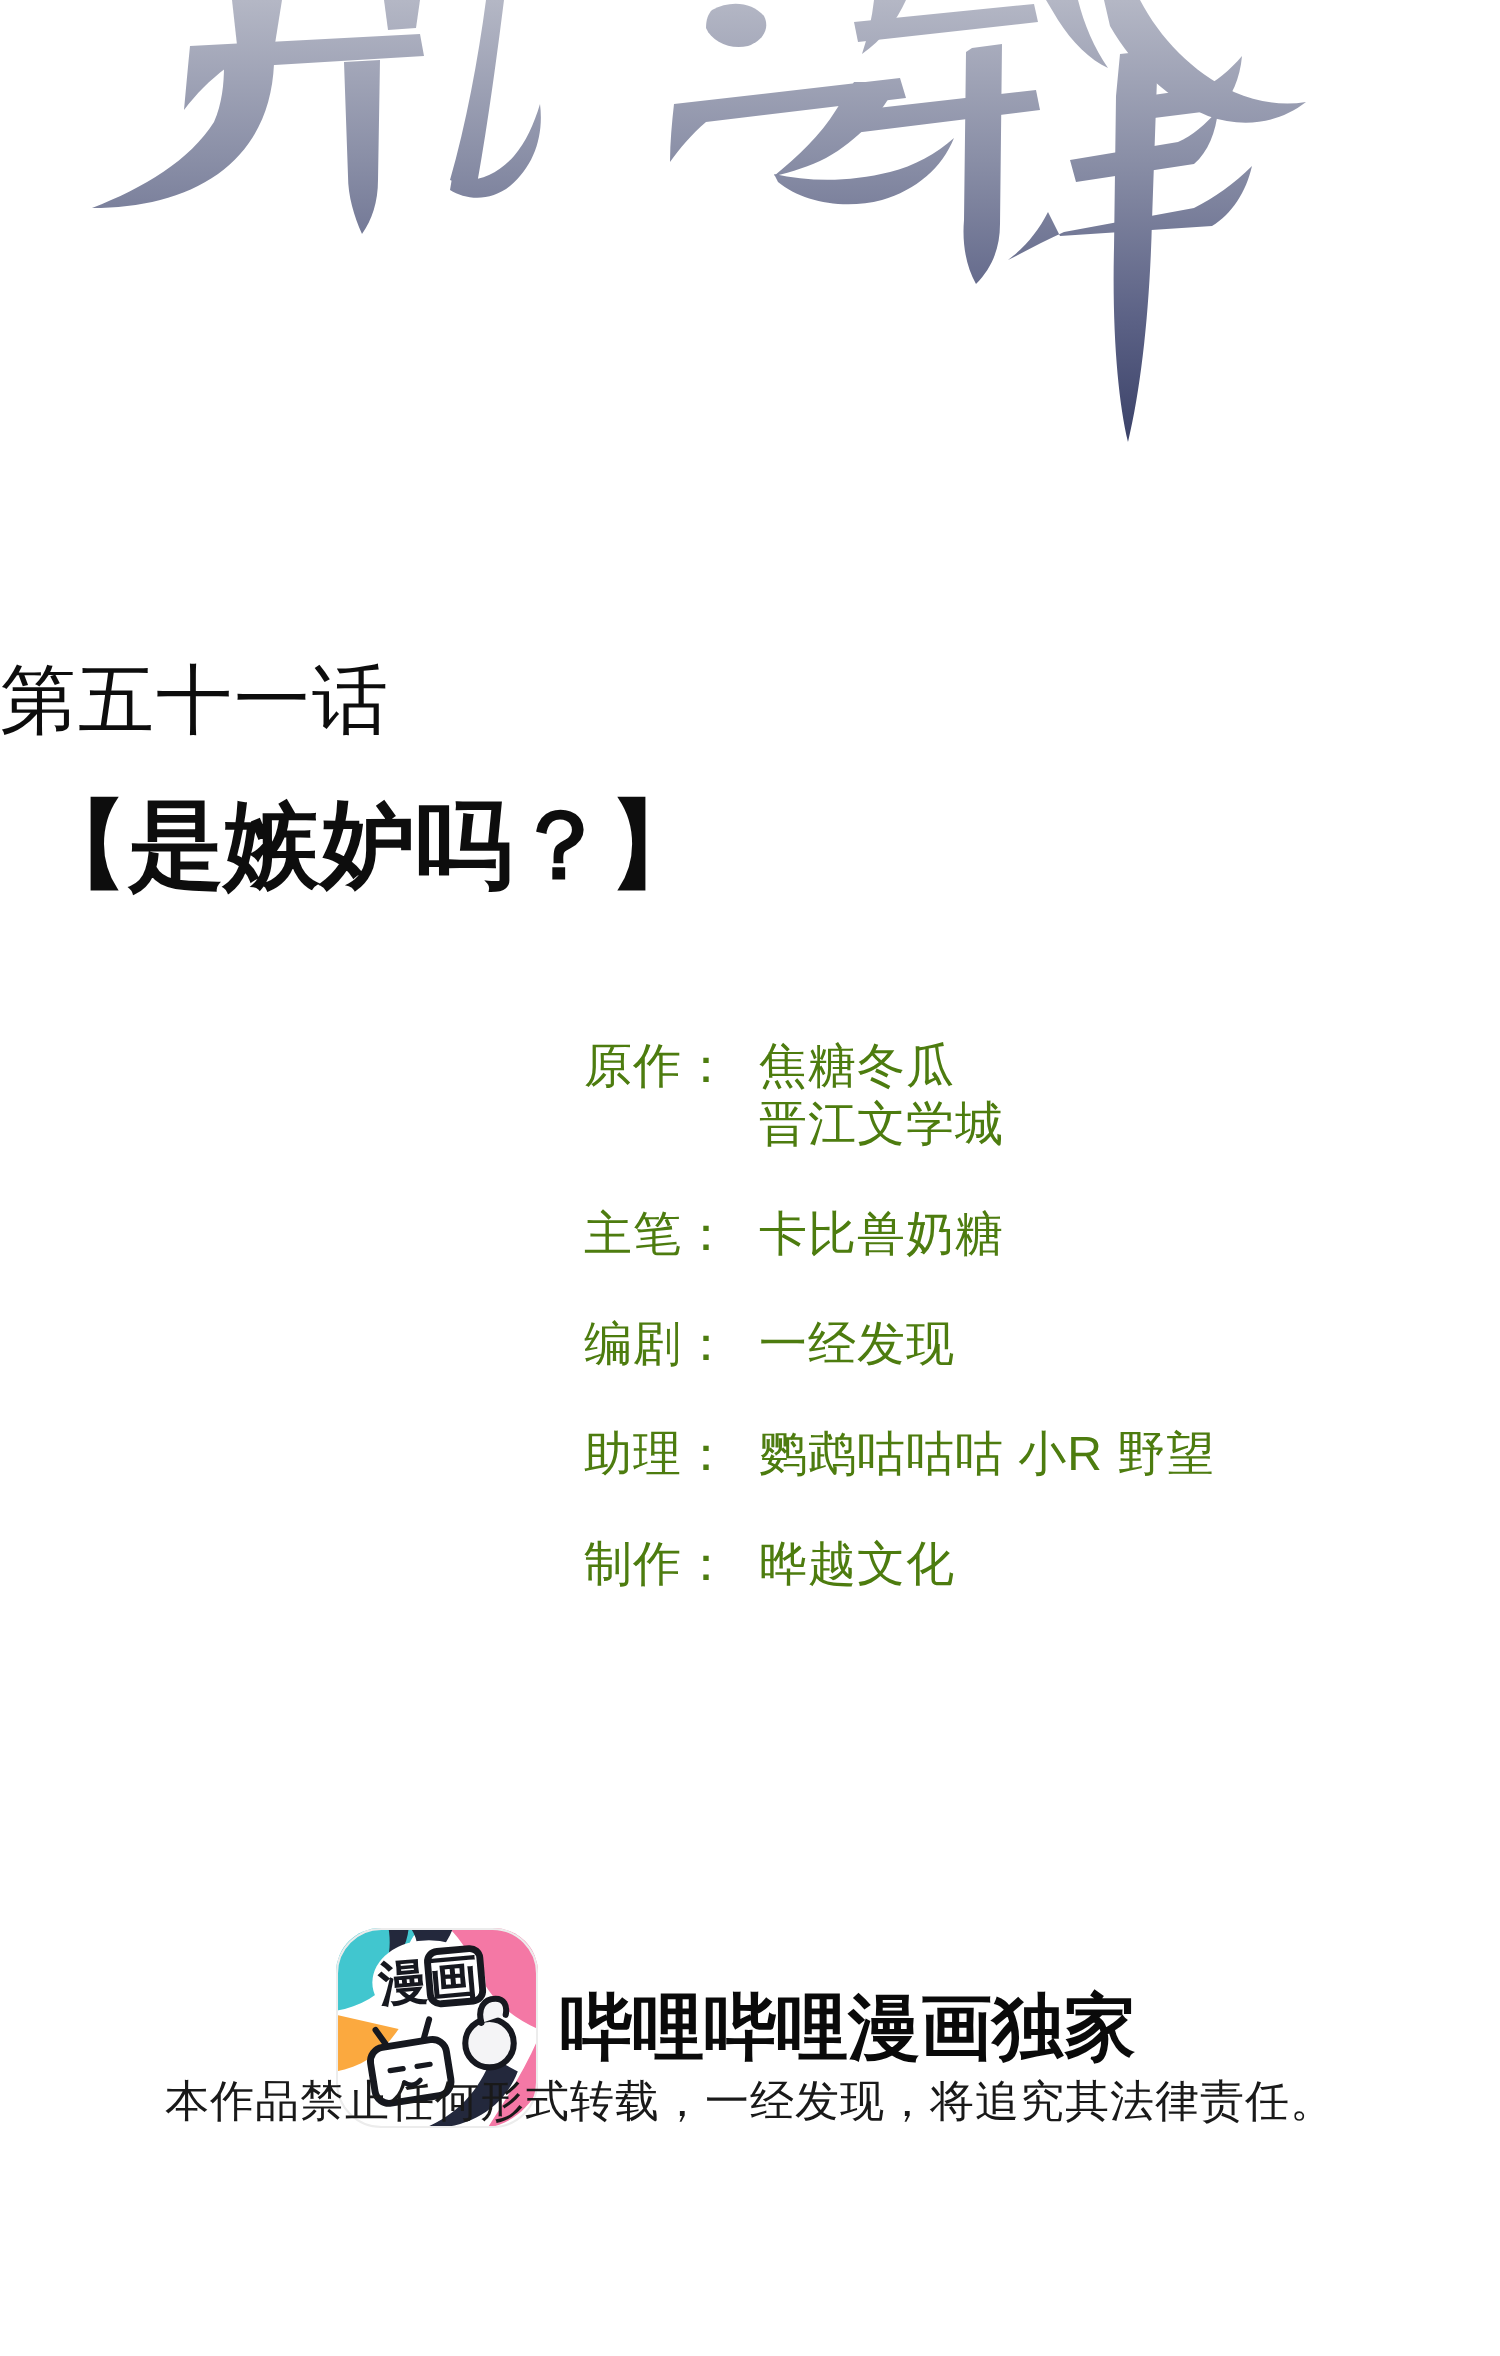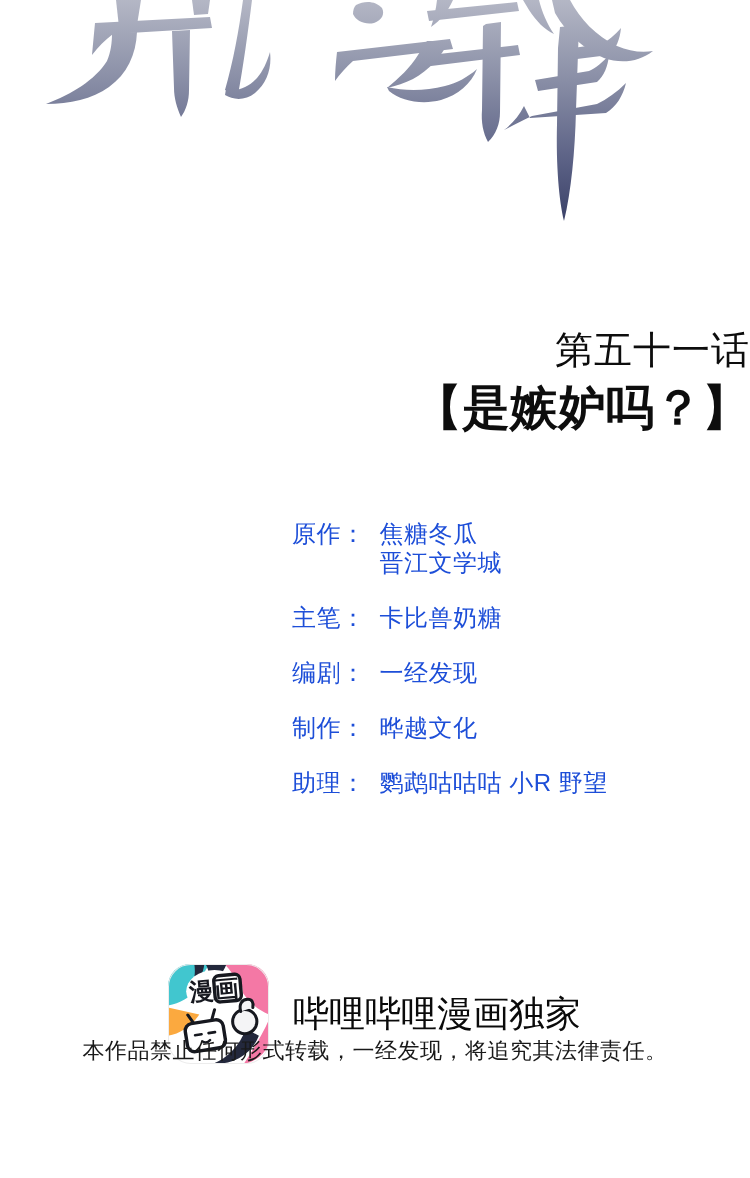--- a/index.html
+++ b/index.html
@@ -13,54 +13,55 @@
   }
   
   .calligraphy{
     position:absolute;top:0;left:0;
     width:750px;height:235px;
     display:block;
   }
   
   .chapter{
     position:absolute;top:325px;left:0;width:750px;
-    text-align:right;
+    text-align:left;
     font-family:"Liberation Serif","DejaVu Serif",serif;
     color:#0d0d0d;
   }
   .chapter .ep{
     font-size:38px;
     letter-spacing:1px;
     font-weight:500;
   }
   .chapter .ti{
-    margin-top:0;
+    margin-top:15px;
     font-size:48px;
     font-weight:700;
     letter-spacing:0px;
+    padding-left:16px;
   }
   
   .credits{
     position:absolute;left:292px;top:519px;
     font-size:24px;line-height:29px;
-    color:#1d4ed8;
+    color:#4d7c0f;
     letter-spacing:0.5px;
   }
   .crow{display:flex;margin-bottom:26px;}
   .clabel{white-space:nowrap;flex:none;}
   .cvalue{white-space:pre-line;margin-left:14px;}
   
   .pub{
     position:absolute;left:168px;top:964px;
     display:flex;align-items:center;
   }
   .applogo{width:101px;height:100px;flex:none;display:block;}
   .excl{
-    margin-left:24px;
-    font-size:36px;font-weight:400;
+    margin-left:11px;
+    font-size:36px;font-weight:700;
     letter-spacing:0px;color:#0a0a0a;
   }
   
   .disclaimer{
     position:absolute;top:1036px;left:0;width:750px;
     text-align:center;
     font-size:22px;letter-spacing:0.5px;
     color:#191919;
   }
 </style>
@@ -121,26 +122,26 @@
     </div>
     <div class="crow">
       <span class="clabel">主笔：</span>
       <span class="cvalue">卡比兽奶糖</span>
     </div>
     <div class="crow">
       <span class="clabel">编剧：</span>
       <span class="cvalue">一经发现</span>
     </div>
     <div class="crow">
+      <span class="clabel">助理：</span>
+      <span class="cvalue">鹦鹉咕咕咕 小R 野望</span>
+    </div>
+    <div class="crow">
       <span class="clabel">制作：</span>
       <span class="cvalue">晔越文化</span>
-    </div>
-    <div class="crow">
-      <span class="clabel">助理：</span>
-      <span class="cvalue">鹦鹉咕咕咕 小R 野望</span>
     </div>
   </div>
 
   <div class="pub">
     <svg class="applogo" viewBox="0 0 100 99">
       <defs>
         <clipPath id="lgclip">
             <rect x="0" y="0" width="100" height="99" rx="22"></rect>
           </clipPath>
       </defs>

